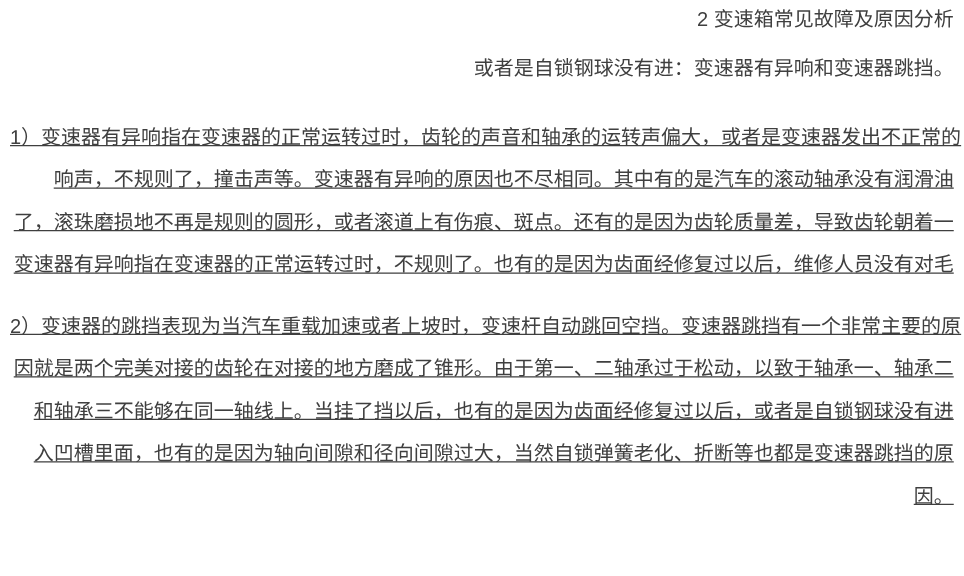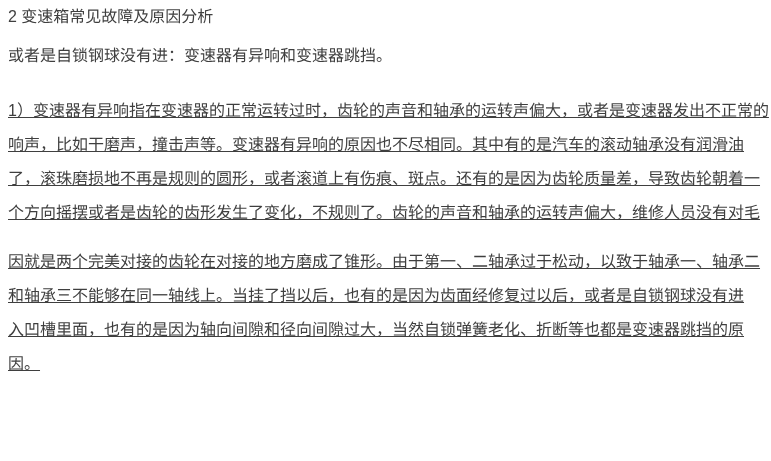--- a/index.html
+++ b/index.html
@@ -19,21 +19,21 @@
   .page {
     box-sizing: border-box;
     width: 771px;
     height: 461px;
     padding: 0 8px;
     overflow: hidden;
   }
   .line {
     line-height: 34px;
     white-space: nowrap;
-    text-align: left;
+    text-align: right;
   }
   .heading {
     margin: 0 0 5px 0;
   }
   .intro {
     margin: 0 0 21px 0;
   }
   .para {
     margin: 0 0 15px 0;
     text-decoration: underline;
@@ -50,25 +50,26 @@
   <div class="heading">
     <div class="line">2 变速箱常见故障及原因分析</div>
   </div>
 
   <div class="intro">
     <div class="line">或者是自锁钢球没有进：变速器有异响和变速器跳挡。</div>
   </div>
 
   <div class="para">
     <div class="line">1）变速器有异响指在变速器的正常运转过时，齿轮的声音和轴承的运转声偏大，或者是变速器发出不正常的</div>
-    <div class="line">响声，比如干磨声，撞击声等。变速器有异响的原因也不尽相同。其中有的是汽车的滚动轴承没有润滑油</div>
+    <div class="line">响声，不规则了，撞击声等。变速器有异响的原因也不尽相同。其中有的是汽车的滚动轴承没有润滑油</div>
     <div class="line">了，滚珠磨损地不再是规则的圆形，或者滚道上有伤痕、斑点。还有的是因为齿轮质量差，导致齿轮朝着一</div>
-    <div class="line">个方向摇摆或者是齿轮的齿形发生了变化，不规则了。齿轮的声音和轴承的运转声偏大，维修人员没有对毛</div>
+    <div class="line">变速器有异响指在变速器的正常运转过时，不规则了。也有的是因为齿面经修复过以后，维修人员没有对毛</div>
   </div>
 
   <div class="para">
+    <div class="line">2）变速器的跳挡表现为当汽车重载加速或者上坡时，变速杆自动跳回空挡。变速器跳挡有一个非常主要的原</div>
     <div class="line">因就是两个完美对接的齿轮在对接的地方磨成了锥形。由于第一、二轴承过于松动，以致于轴承一、轴承二</div>
     <div class="line">和轴承三不能够在同一轴线上。当挂了挡以后，也有的是因为齿面经修复过以后，或者是自锁钢球没有进</div>
     <div class="line">入凹槽里面，也有的是因为轴向间隙和径向间隙过大，当然自锁弹簧老化、折断等也都是变速器跳挡的原</div>
     <div class="line">因。</div>
   </div>
 
 </div>
 
 </body></html>

